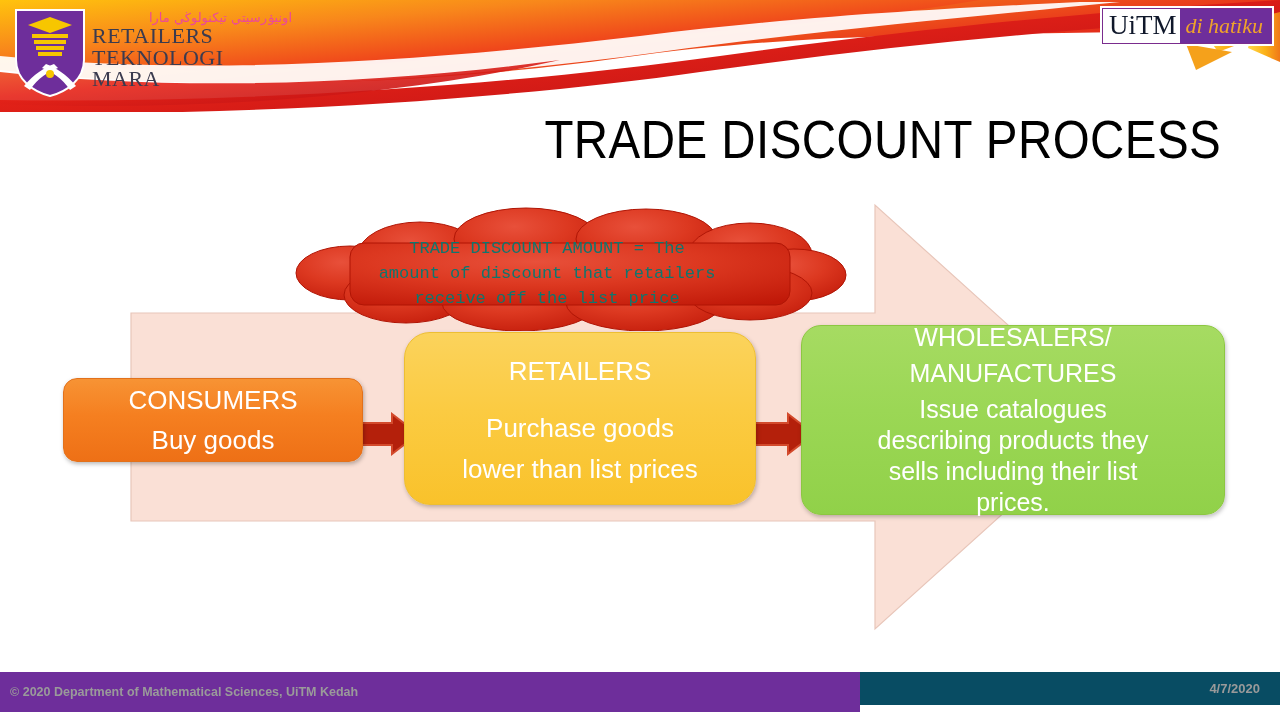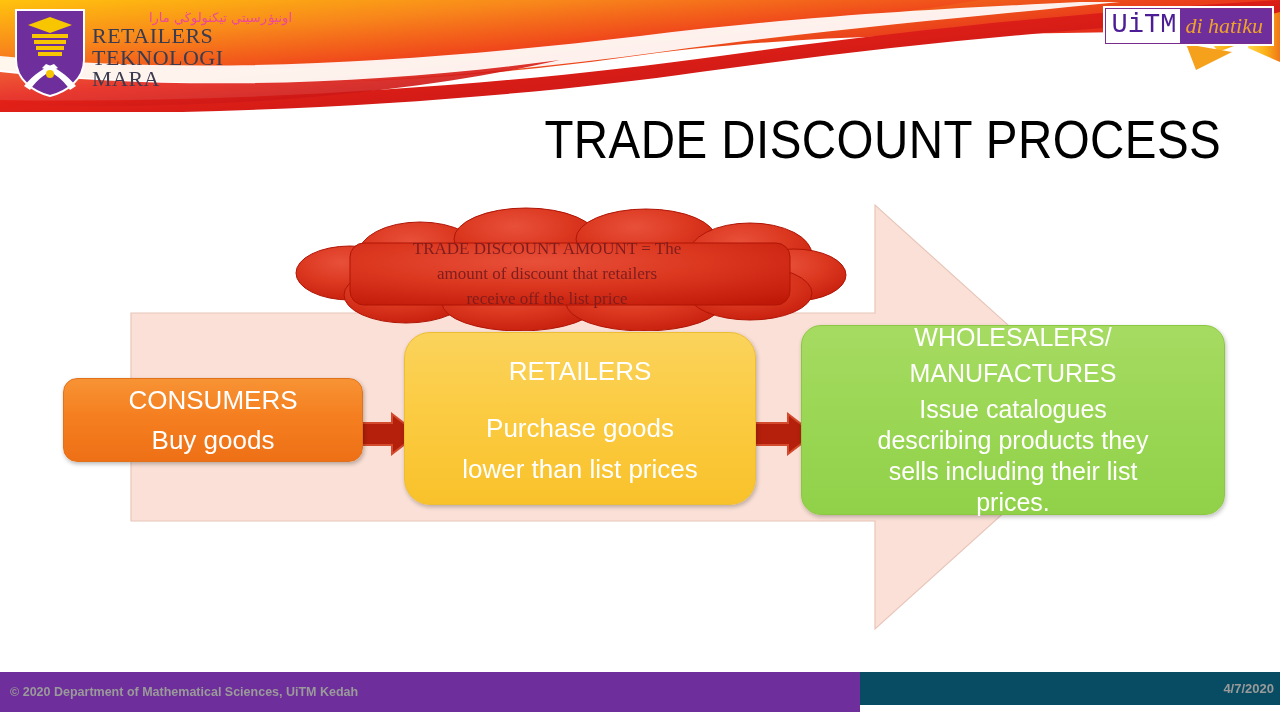--- a/index.html
+++ b/index.html
@@ -62,23 +62,23 @@
     position: absolute;
     right: 8px; top: 8px;
     height: 34px;
     border: 1px solid #7a2c8e;
     background: #ffffff;
     display: flex;
     align-items: stretch;
     box-shadow: 0 0 0 2px #ffffff;
   }
   .dihatiku .uitm {
-    font-family: Liberation Mono, monospace;
+    font-family: Liberation Serif, serif;
     font-size: 27px;
-    color: #4c1d95;
+    color: #0f172a;
     padding: 0 4px 0 6px;
     line-height: 32px;
     letter-spacing: 0px;
     text-align: center;
   }
   .dihatiku .tag {
     background: #6E2E9B;
     color: #F0A32A;
     font-family: "Liberation Serif", serif;
     font-style: italic;
@@ -169,22 +169,22 @@
   .cloud {
     position: absolute;
     left: 288px; top: 203px;
     width: 565px; height: 128px;
   }
   .cloud-text {
     position: absolute;
     left: 352px; top: 236px;
     width: 390px;
     text-align: center;
-    color: #7f1d1d;
-    font-family: Liberation Serif, serif;
+    color: #0f766e;
+    font-family: Liberation Mono, monospace;
     font-size: 17px;
     line-height: 25px;
   }
 
   
   .footer {
     position: absolute;
     left: 0; top: 672px;
     width: 1280px; height: 33px;
     display: flex;
@@ -203,21 +203,21 @@
   }
   .footer-right {
     flex: 1; height: 33px;
     background: #084C63;
     display: flex; align-items: center; justify-content: flex-end;
   }
   .footer-right .txt {
     color: #9a9a9a;
     font-size: 13px;
     font-weight: bold;
-    padding-right: 6px;
+    padding-right: 20px;
     font-family: "Liberation Sans", sans-serif;
   }
 </style>
 </head>
 <body>
 
 <div id="slide">
 
   <div class="banner">
     <svg width="1280" height="112" viewBox="0 0 1280 112" xmlns="http://www.w3.org/2000/svg">

